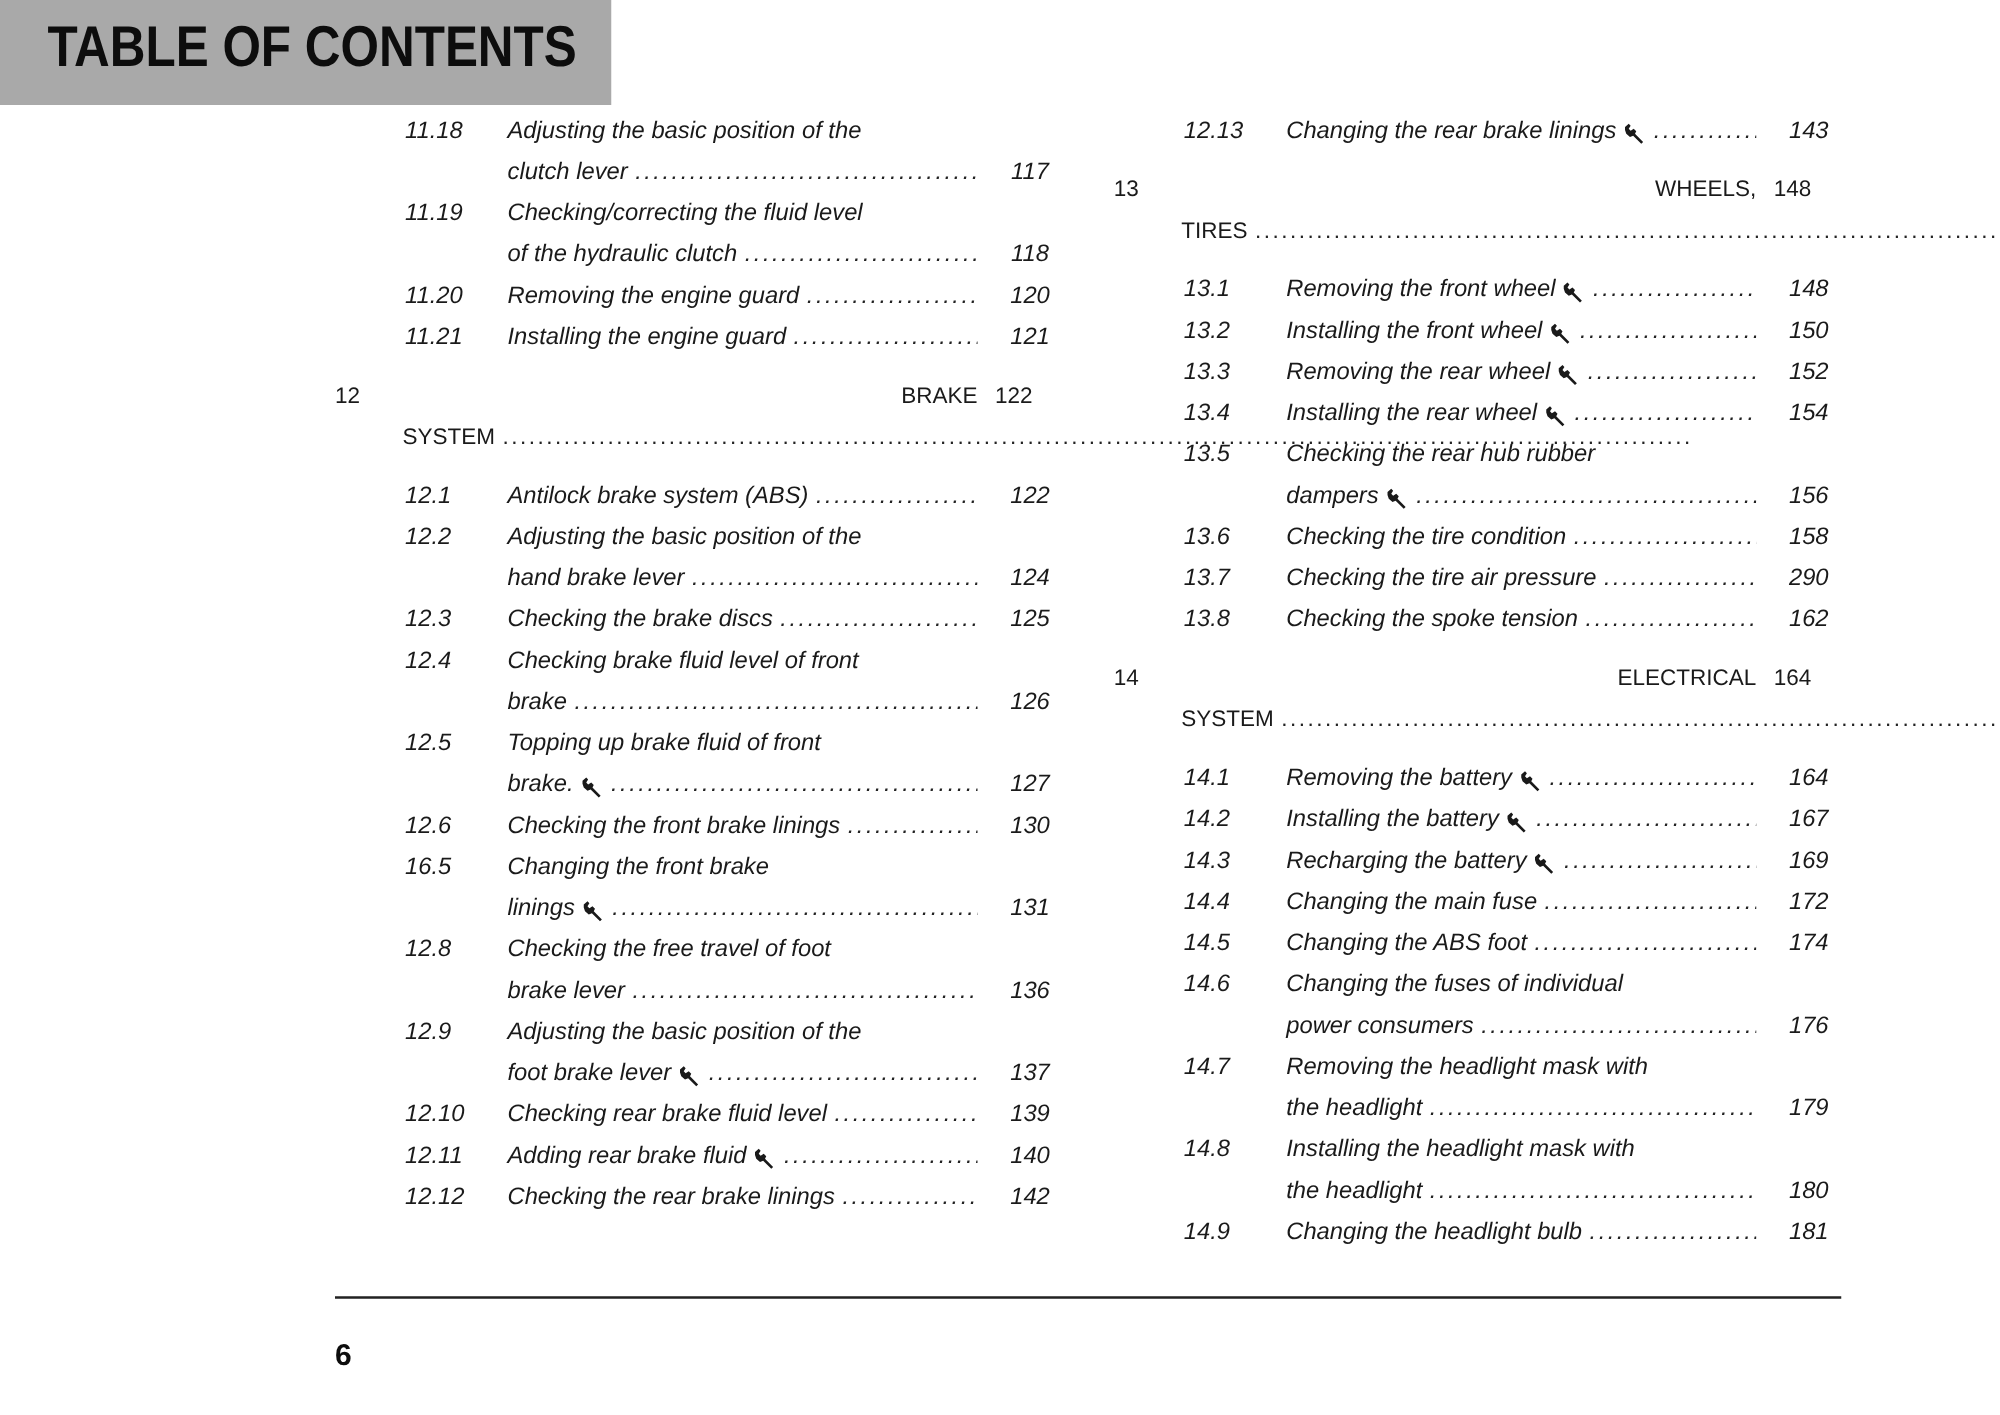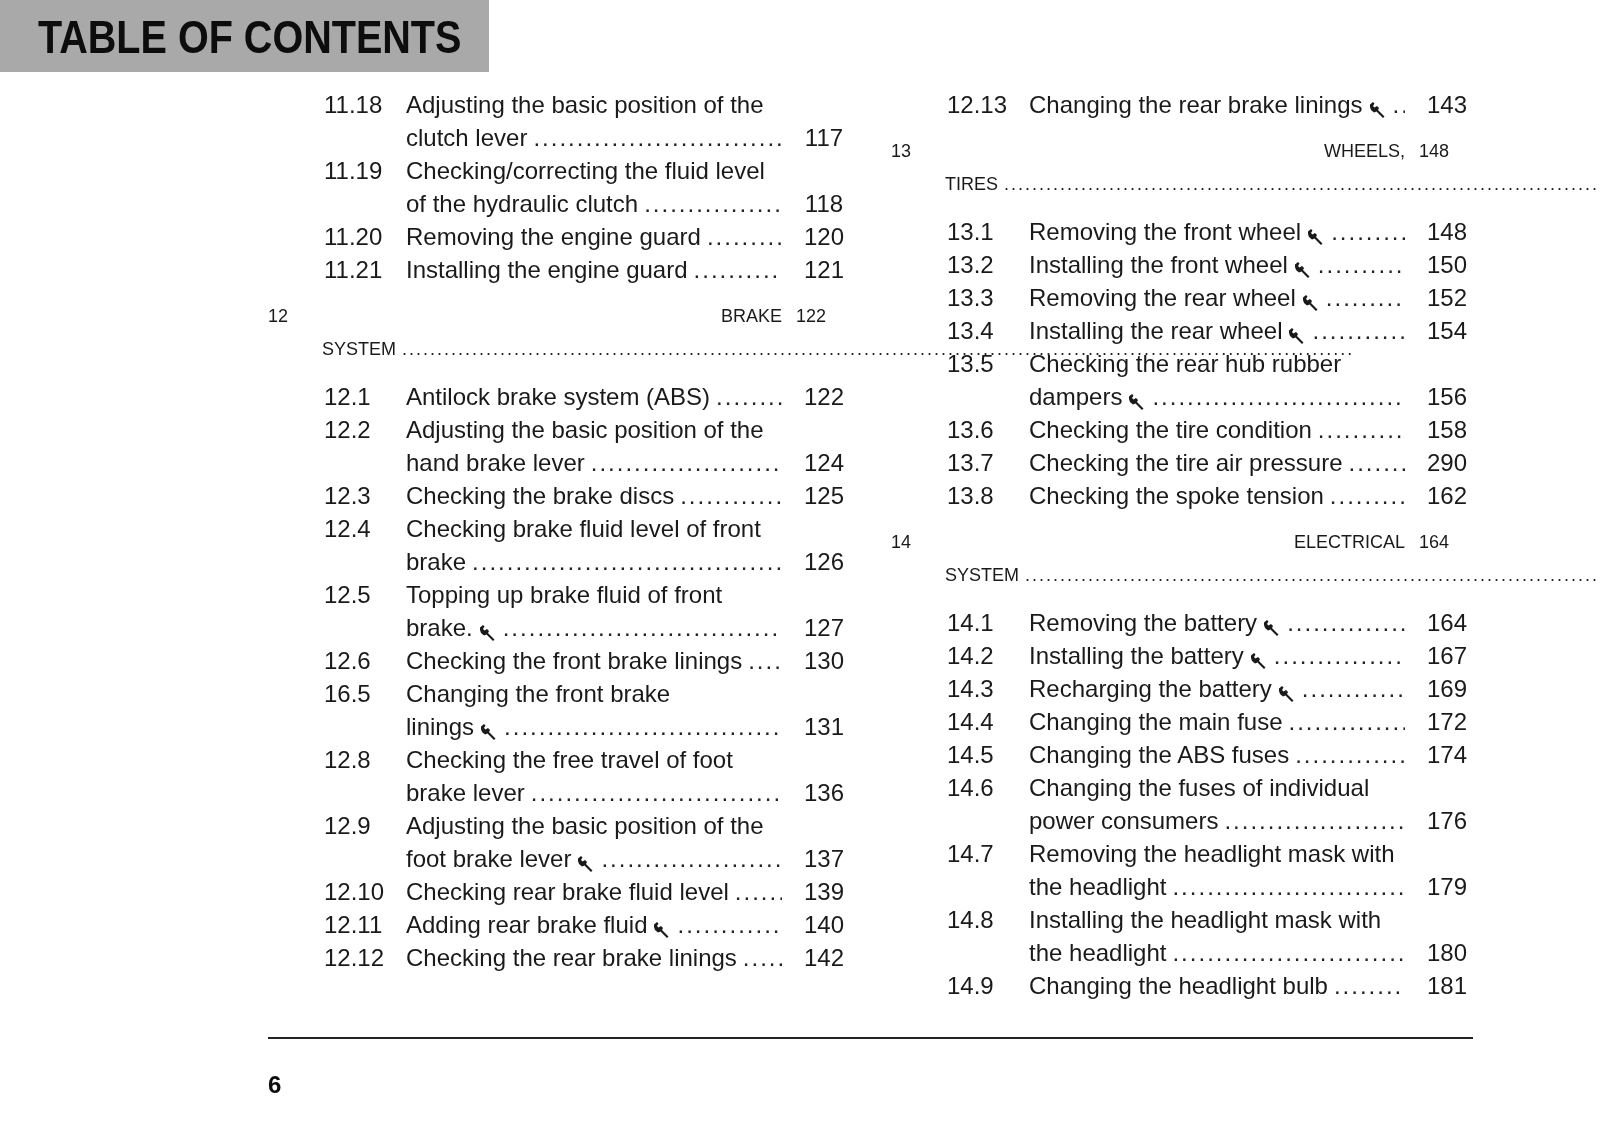--- a/index.html
+++ b/index.html
@@ -1,33 +1,33 @@
 <!DOCTYPE html>
 <html><head>
 <meta charset="utf-8">
 <style>
   html, body { margin: 0; padding: 0; }
   body {
     width: 1600px; height: 1132px; background: #ffffff; position: relative;
     font-family: "Liberation Sans", sans-serif; color: #1a1a1a; overflow: hidden;
   }
   .header-band {
-    position: absolute; left: 0; top: 0; width: 489px; height: 72px;
+    position: absolute; left: 0; top: 0; width: 489px; height: 84px;
     background: #a9a9a9;
   }
   .header-title {
     position: absolute; left: 38px; top: 10px;
     font-family: "Liberation Sans", sans-serif; font-weight: bold;
     font-size: 46px; letter-spacing: 0px; color: #0d0d0d;
     transform: scaleX(0.86); transform-origin: left top; white-space: nowrap;
   }
   .col { position: absolute; top: 88px; }
   .col-left { left: 268px; width: 584px; }
   .col-right { left: 891px; width: 584px; }
-  .entry { position: relative; font-size: 24px; line-height: 33px; }
+  .entry { position: relative; font-size: 19px; line-height: 33px; font-style: italic; }
   .entry .num { position: absolute; left: 56px; top: 0; white-space: nowrap; }
   .entry .text { margin-left: 138px; margin-right: 70px; }
   .entry .line { display: flex; align-items: center; white-space: nowrap; }
   .entry .page { position: absolute; right: 0; bottom: 0; width: 56px; text-align: center; }
   .leader { flex: 1; overflow: hidden; margin-left: 6px; letter-spacing: 2px; color: #222; }
   .leader::before { content: "........................................................................................................................................"; }
   .chapter { position: relative; font-size: 18px; line-height: 33px; margin: 14px 0; }
   .chapter .num { position: absolute; left: 0; top: 0; }
   .chapter .text { margin-left: 54px; margin-right: 70px; text-align: right; }
   .chapter .page { position: absolute; right: 0; top: 0; width: 56px; }
@@ -423,21 +423,21 @@
           <span>Changing the main fuse</span>
           <span class="leader"></span>
         </div>
       </div>
       <span class="page">172</span>
     </div>
     <div class="entry">
       <span class="num">14.5</span>
       <div class="text">
         <div class="line">
-          <span>Changing the ABS fuses</span>
+          <span>Changing the ABS foot</span>
           <span class="leader"></span>
         </div>
       </div>
       <span class="page">174</span>
     </div>
     <div class="entry">
       <span class="num">14.6</span>
       <div class="text">
         <div class="line">
           <span>Changing the fuses of individual</span>

